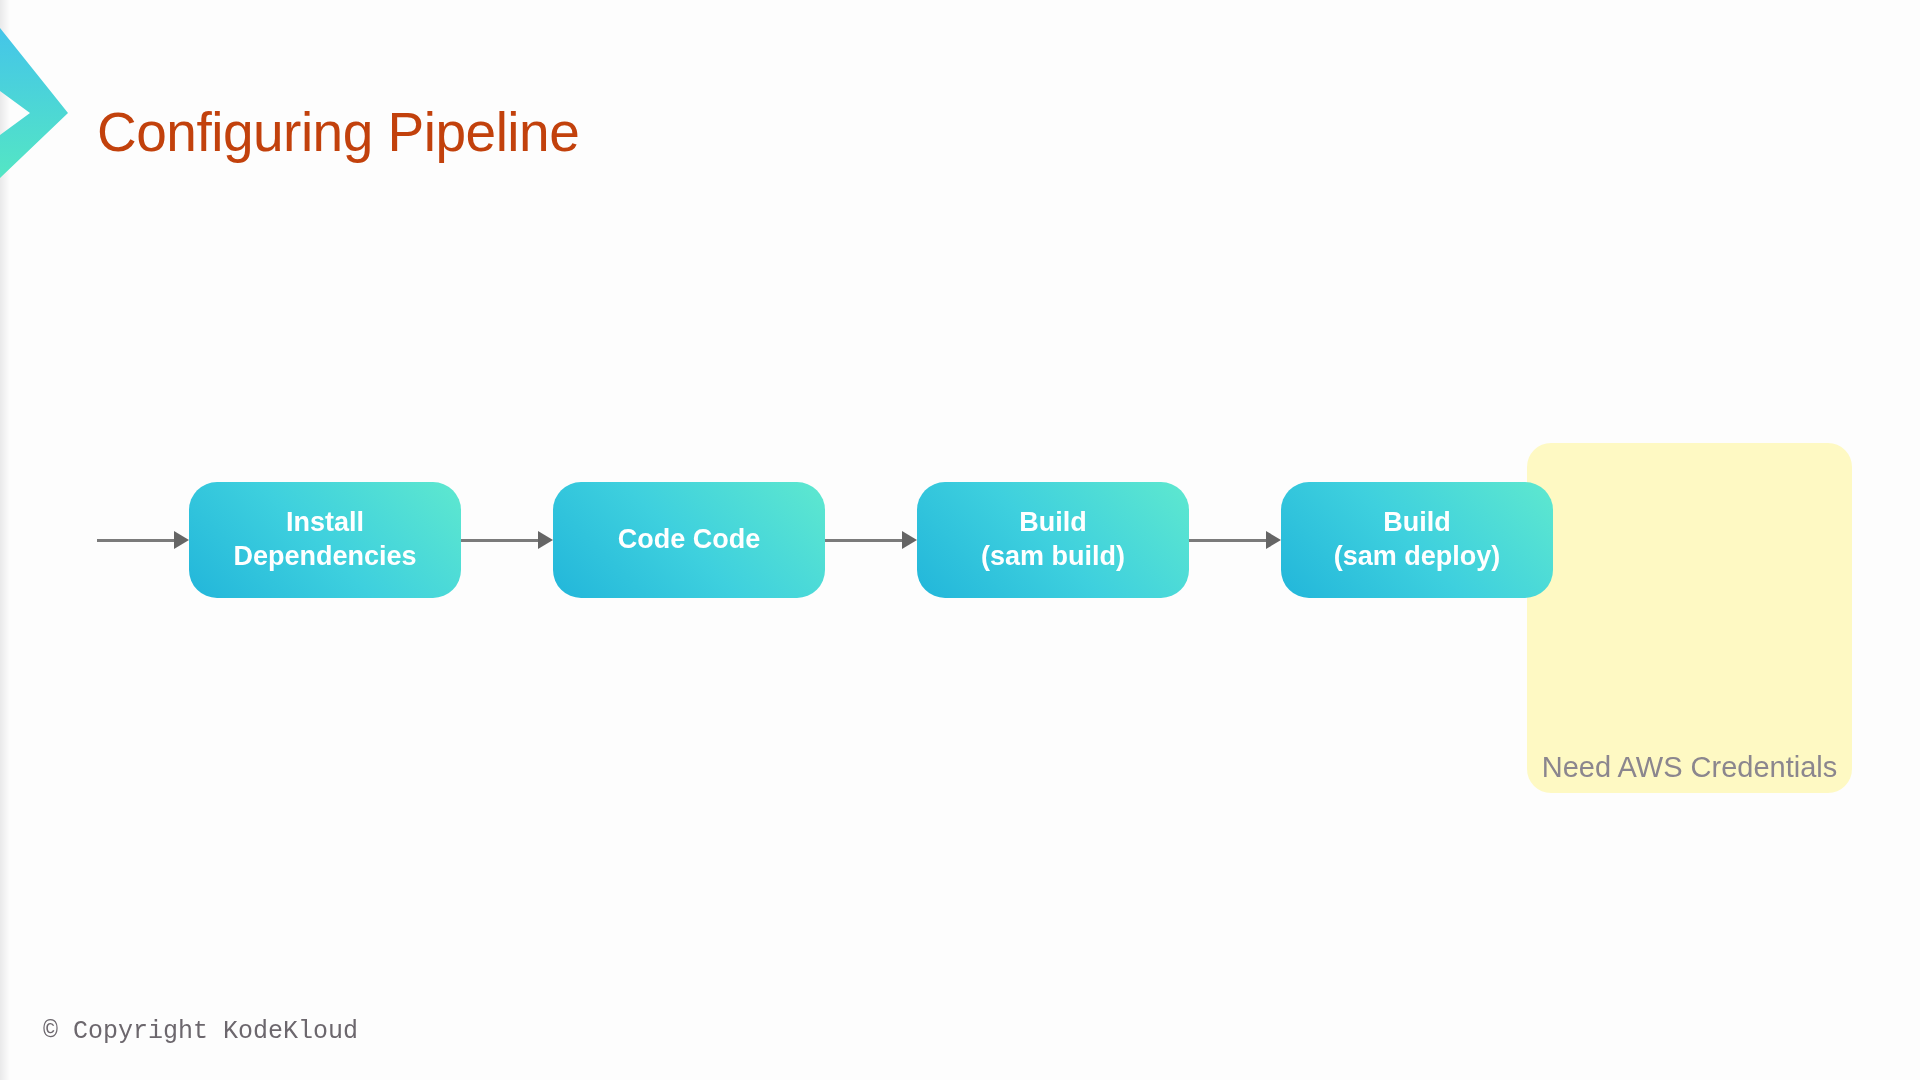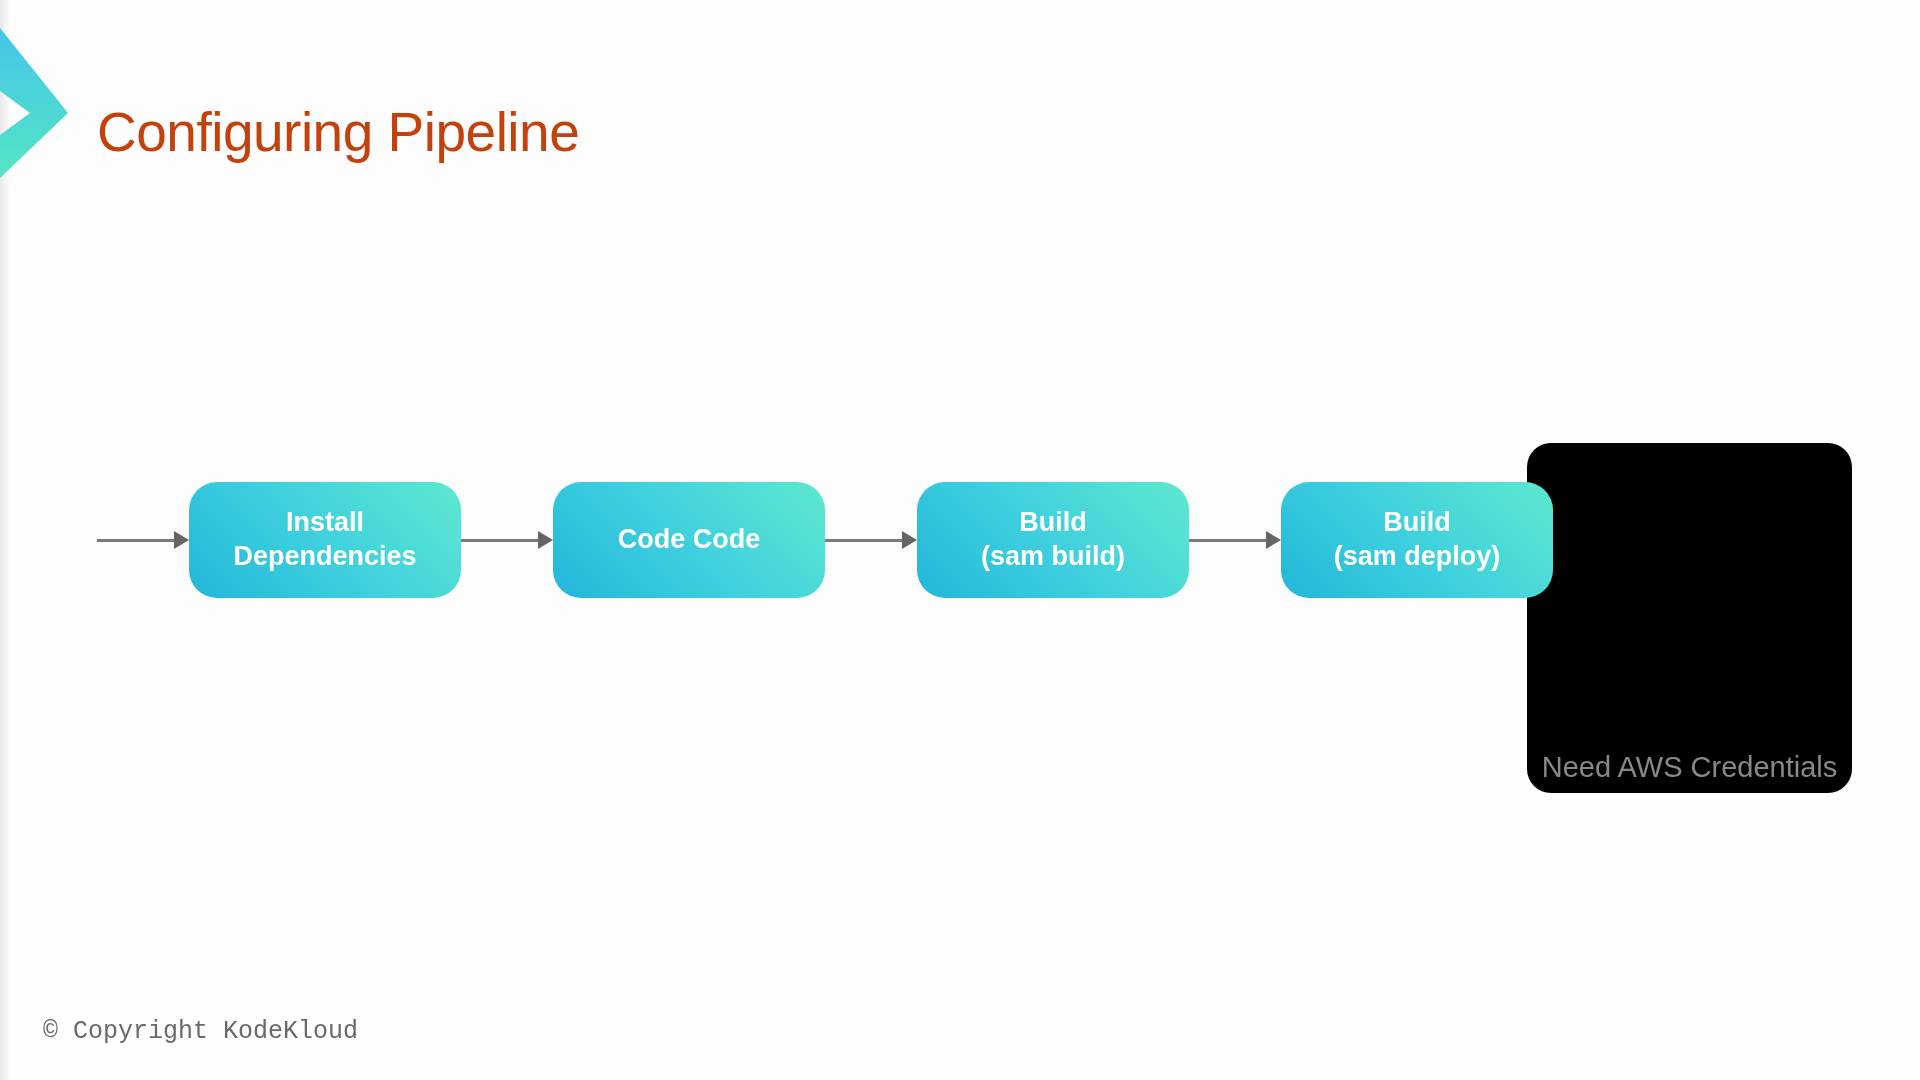--- a/index.html
+++ b/index.html
@@ -30,21 +30,21 @@
     font-size: 55px; font-weight: 500;
     letter-spacing: -0.5px;
     color: #c2410c;
     line-height: 1.2;
     white-space: nowrap;
   }
   
   .aws-group {
     position: absolute; left: 1527px; top: 443px;
     width: 325px; height: 350px;
-    background: #000000;
+    background: #fef9c3;
     border-radius: 24px;
     z-index: 1;
   }
   .aws-note {
     position: absolute; left: 0; bottom: 8px;
     width: 100%;
     text-align: center;
     font-size: 29px;
     color: #8b868e;
     line-height: 1.2;

